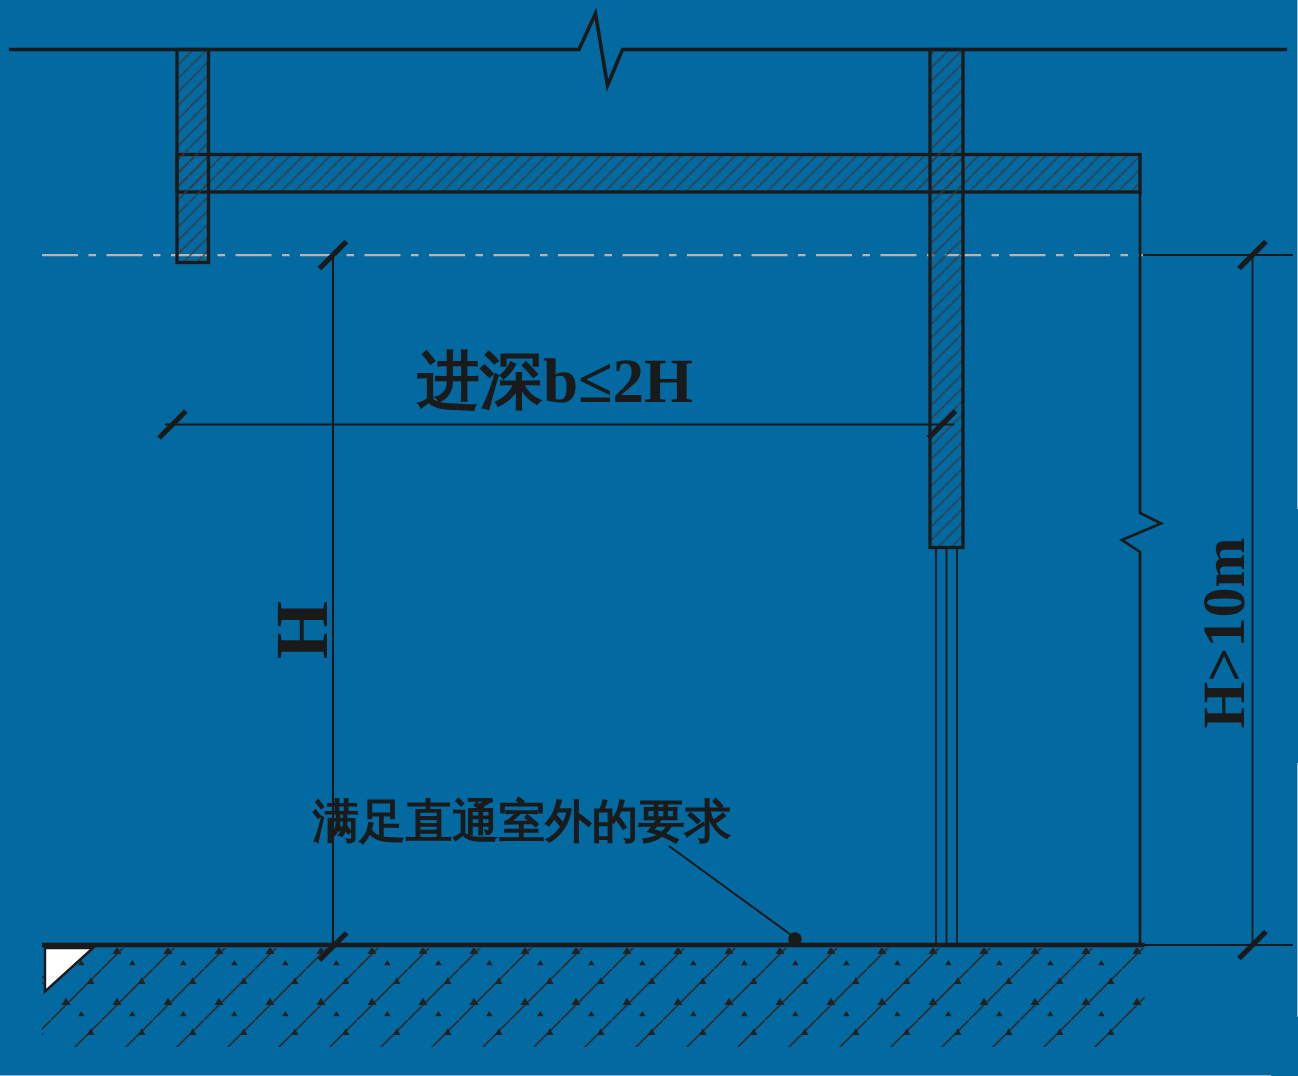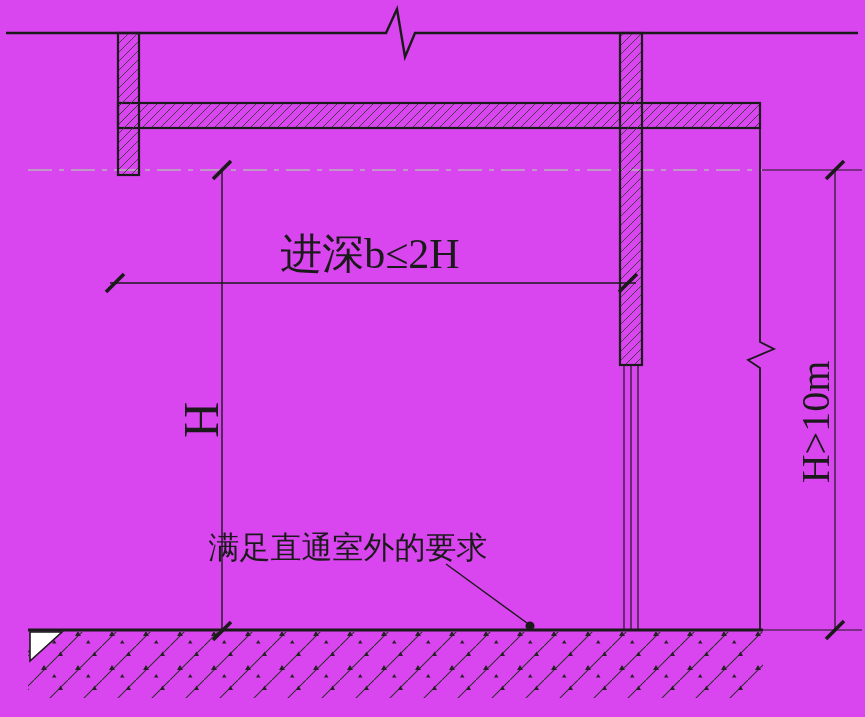--- a/index.html
+++ b/index.html
@@ -5,22 +5,23 @@
   html, body {
     margin: 0;
     padding: 0;
     background: #ffffff;
     font-family: "Liberation Serif", "DejaVu Serif", serif;
   }
   .canvas {
     position: relative;
     width: 865px;
     height: 717px;
-    background: #d946ef;
+    background: #0369a1;
     overflow: hidden;
+    font-weight: bold;
   }
   svg text {
     font-family: "Liberation Serif", "DejaVu Serif", serif;
     fill: #1a1a1a;
   }
 </style>
 </head>
 <body>
 
 <div class="canvas">

